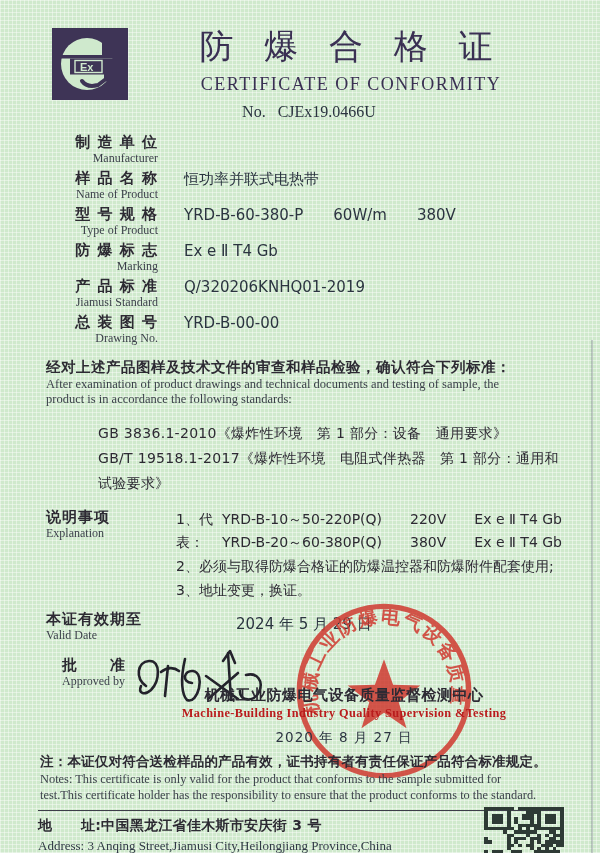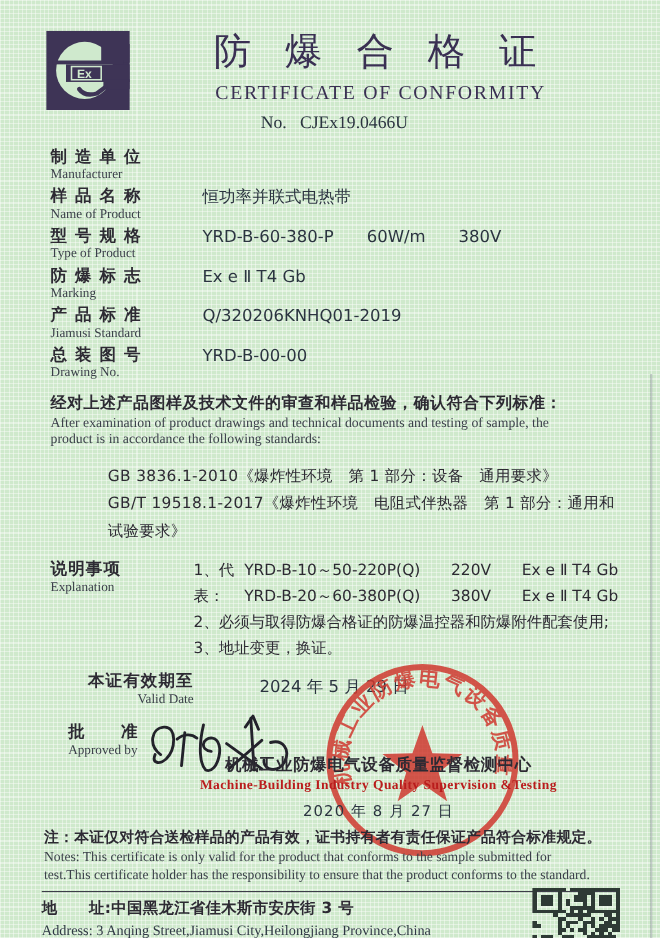--- a/index.html
+++ b/index.html
@@ -10,30 +10,30 @@
       repeating-linear-gradient(0deg, rgba(255,255,255,.42) 0 1px, transparent 1px 4px),
       repeating-linear-gradient(90deg, rgba(255,255,255,.42) 0 1px, transparent 1px 4px);
     font-family:"DejaVu Sans","Liberation Sans",sans-serif;
     color:#2b3440;
     position:relative;
   }
   .page{position:relative;width:600px;height:853px;box-sizing:border-box;padding:22px 38px 0 38px;}
   .page::after{content:"";position:absolute;top:340px;bottom:0;right:7px;width:2px;background:rgba(85,90,110,.28);}
 
   
-  .header{display:flex;align-items:flex-start;gap:12px;margin-left:4px;}
+  .header{display:flex;align-items:flex-start;gap:12px;margin-left:14px;}
   .logo{width:76px;height:72px;flex:0 0 auto;margin-top:6px;}
   .header-text{flex:1;text-align:center;}
   .title{font-size:34px;font-weight:normal;letter-spacing:10px;color:#3a3053;margin-top:2px;white-space:nowrap;}
   .subtitle{font-family:"Liberation Serif","DejaVu Serif",serif;font-size:18px;letter-spacing:1.5px;color:#3a3053;margin-top:4px;}
   .cert-no{font-family:"Liberation Serif","DejaVu Serif",serif;font-size:16px;color:#2b3440;margin-top:8px;transform:translateX(-42px);}
 
   
   .fields{margin-top:12px;}
-  .field-row{display:flex;margin-bottom:4px;}
+  .field-row{display:flex;margin-bottom:4px;text-align:right;}
   .f-label{width:112px;margin-left:8px;flex:0 0 auto;}
   .cn{font-size:15px;font-weight:bold;letter-spacing:1px;line-height:18px;color:#2d2a33;white-space:nowrap;}
   .en{font-family:"Liberation Serif","DejaVu Serif",serif;font-size:12px;line-height:14px;color:#3a3f49;white-space:nowrap;}
   .f-value{margin-left:26px;font-size:15px;padding-top:1px;}
   .f-sub{font-size:12.5px;margin-top:3px;color:#333d47;}
 
   
   .statement{margin-top:12px;margin-left:8px;}
   .statement .cn{font-size:14.5px;line-height:20px;letter-spacing:.5px;}
   .statement .en{font-size:12.5px;line-height:15px;white-space:normal;width:94%;font-family:Liberation Serif, serif;}
@@ -41,21 +41,21 @@
   .standards div{font-size:14px;line-height:25px;letter-spacing:.3px;color:#2d2a33;font-weight:500;}
 
   
   .expl{display:flex;margin-top:12px;}
   .expl-body{margin-left:18px;font-size:14px;line-height:23px;color:#2d2a33;}
   .expl-line1{display:flex;}
   .expl-models .m{white-space:nowrap;}
   .expl-item{margin-top:1px;}
 
   
-  .valid{display:flex;margin-top:8px;text-align:right;}
+  .valid{display:flex;margin-top:8px;}
   .valid .f-value{margin-left:60px;padding-top:5px;}
 
   
   .approval{position:relative;height:102px;margin-top:6px;}
   .approve-label{position:absolute;left:16px;top:8px;}
   .signature{position:absolute;left:92px;top:-2px;}
   .stamp{position:absolute;left:255px;top:-48px;opacity:.85;}
   .org{position:absolute;left:86px;top:38px;width:440px;text-align:center;}
   .org-cn{font-size:15px;font-weight:bold;letter-spacing:.5px;color:#2d2a33;}
   .org-en{font-family:"Liberation Serif","DejaVu Serif",serif;font-size:12.3px;font-weight:bold;letter-spacing:.4px;line-height:16px;color:#b91c1c;}

